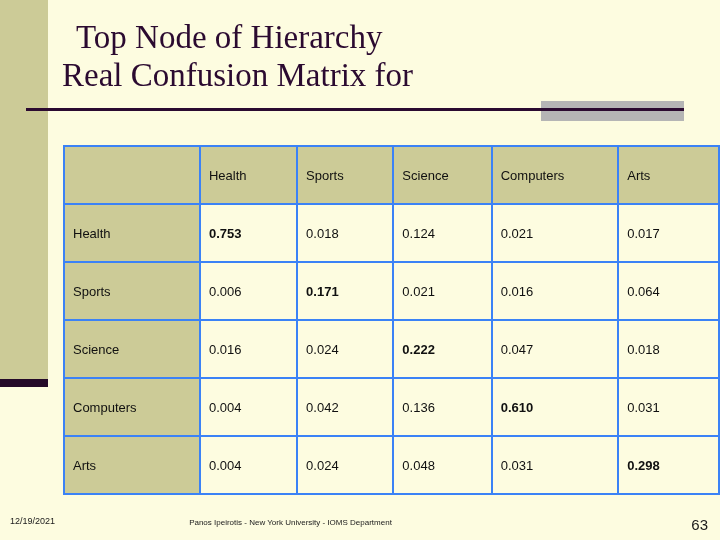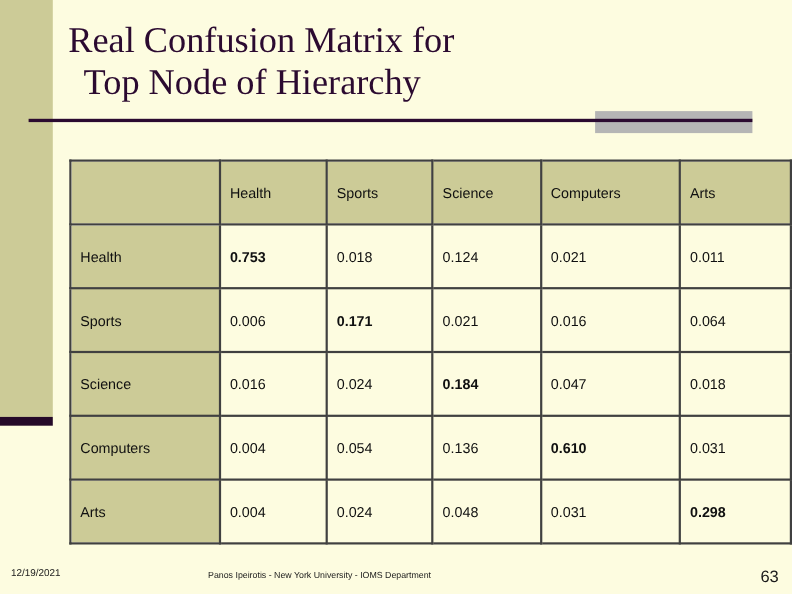--- a/index.html
+++ b/index.html
@@ -74,21 +74,21 @@
     position: absolute;
     left: 63px;
     top: 145px;
   }
   table.matrix {
     border-collapse: collapse;
     table-layout: fixed;
     background: #FDFCE0;
   }
   table.matrix td {
-    border: 2px solid #404040;
+    border: 2px solid #3b82f6;
     font-size: 13px;
     color: #101010;
     padding: 0 8px;
     height: 56px;
     vertical-align: middle;
     white-space: nowrap;
     overflow: hidden;
   }
   .col-label  { width: 127px; }
   .col-health { width: 86px; }
@@ -133,22 +133,22 @@
     color: #1A1A1A;
   }
 </style>
 </head>
 <body>
 
 <div class="side-band"></div>
 <div class="side-band-cap"></div>
 
 <div class="title-block">
+  <div class="title-line second">Top Node of Hierarchy</div>
   <div class="title-line">Real Confusion Matrix for</div>
-  <div class="title-line second">Top Node of Hierarchy</div>
 </div>
 
 <div class="title-gray"></div>
 <div class="title-rule"></div>
 
 <div class="matrix-wrap">
   <table class="matrix">
     <tbody>
       <tr>
         <td class="hdr-cell col-label"></td>
@@ -158,45 +158,45 @@
         <td class="hdr-cell col-comp">Computers</td>
         <td class="hdr-cell col-arts">Arts</td>
       </tr>
 
       <tr>
         <td class="row-label col-label">Health</td>
         <td class="diag col-health">0.753</td>
         <td class="col-sports">0.018</td>
         <td class="col-science">0.124</td>
         <td class="col-comp">0.021</td>
-        <td class="col-arts">0.011</td>
+        <td class="col-arts">0.017</td>
       </tr>
 
       <tr>
         <td class="row-label col-label">Sports</td>
         <td class="col-health">0.006</td>
         <td class="diag col-sports">0.171</td>
         <td class="col-science">0.021</td>
         <td class="col-comp">0.016</td>
         <td class="col-arts">0.064</td>
       </tr>
 
       <tr>
         <td class="row-label col-label">Science</td>
         <td class="col-health">0.016</td>
         <td class="col-sports">0.024</td>
-        <td class="diag col-science">0.184</td>
+        <td class="diag col-science">0.222</td>
         <td class="col-comp">0.047</td>
         <td class="col-arts">0.018</td>
       </tr>
 
       <tr>
         <td class="row-label col-label">Computers</td>
         <td class="col-health">0.004</td>
-        <td class="col-sports">0.054</td>
+        <td class="col-sports">0.042</td>
         <td class="col-science">0.136</td>
         <td class="diag col-comp">0.610</td>
         <td class="col-arts">0.031</td>
       </tr>
 
       <tr>
         <td class="row-label col-label">Arts</td>
         <td class="col-health">0.004</td>
         <td class="col-sports">0.024</td>
         <td class="col-science">0.048</td>

